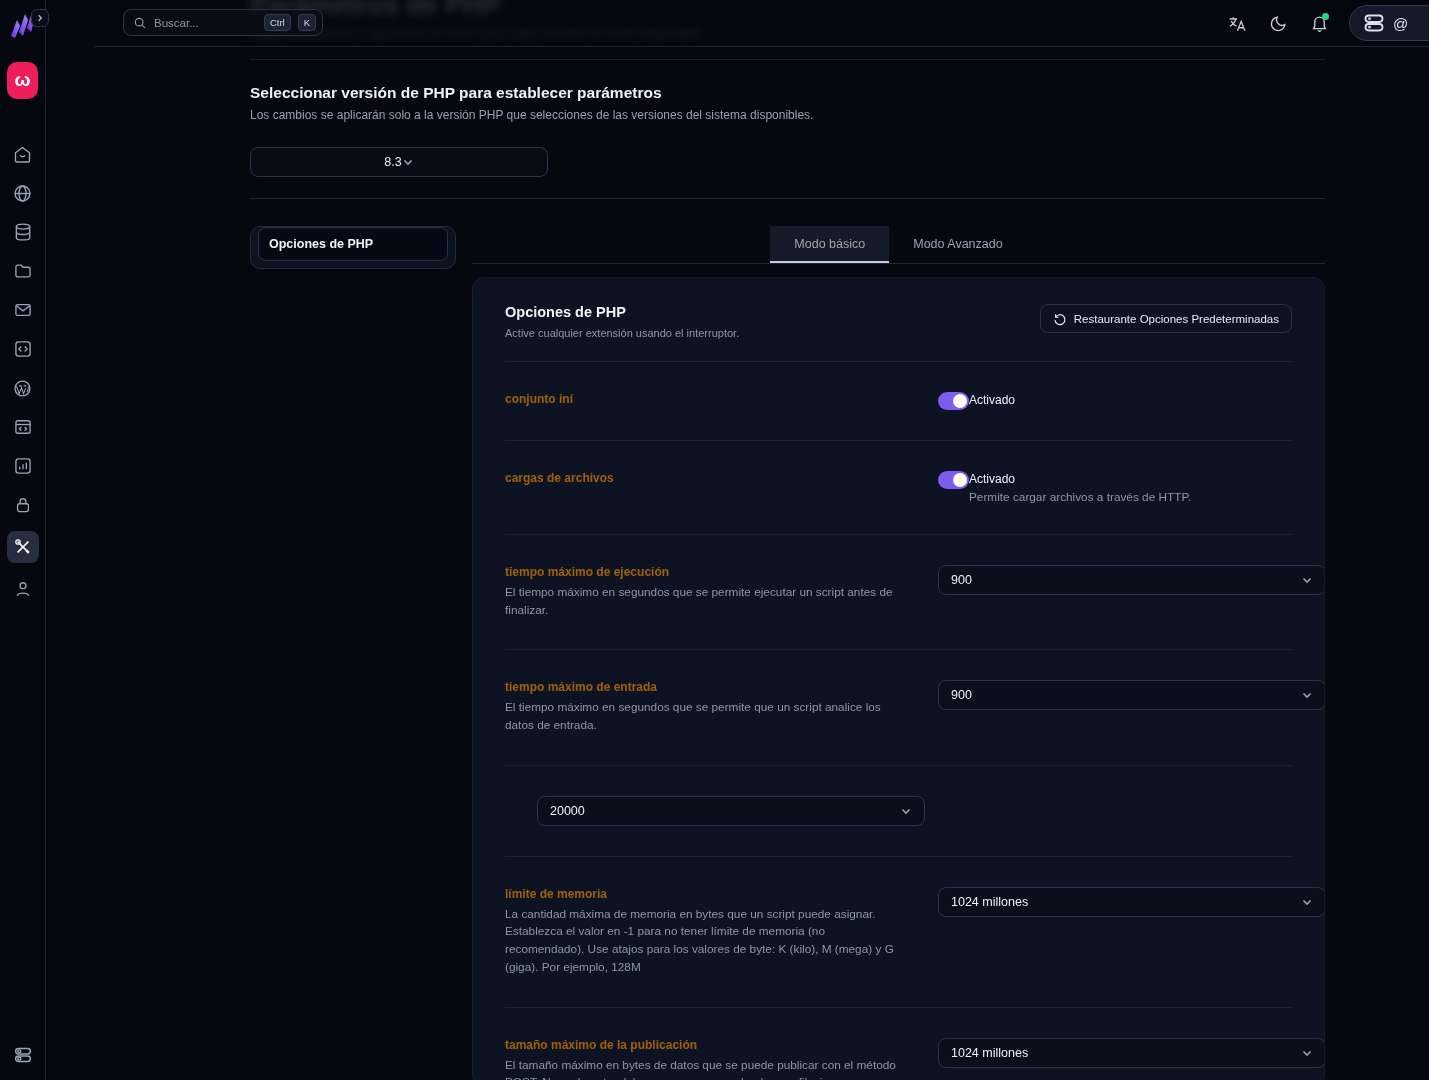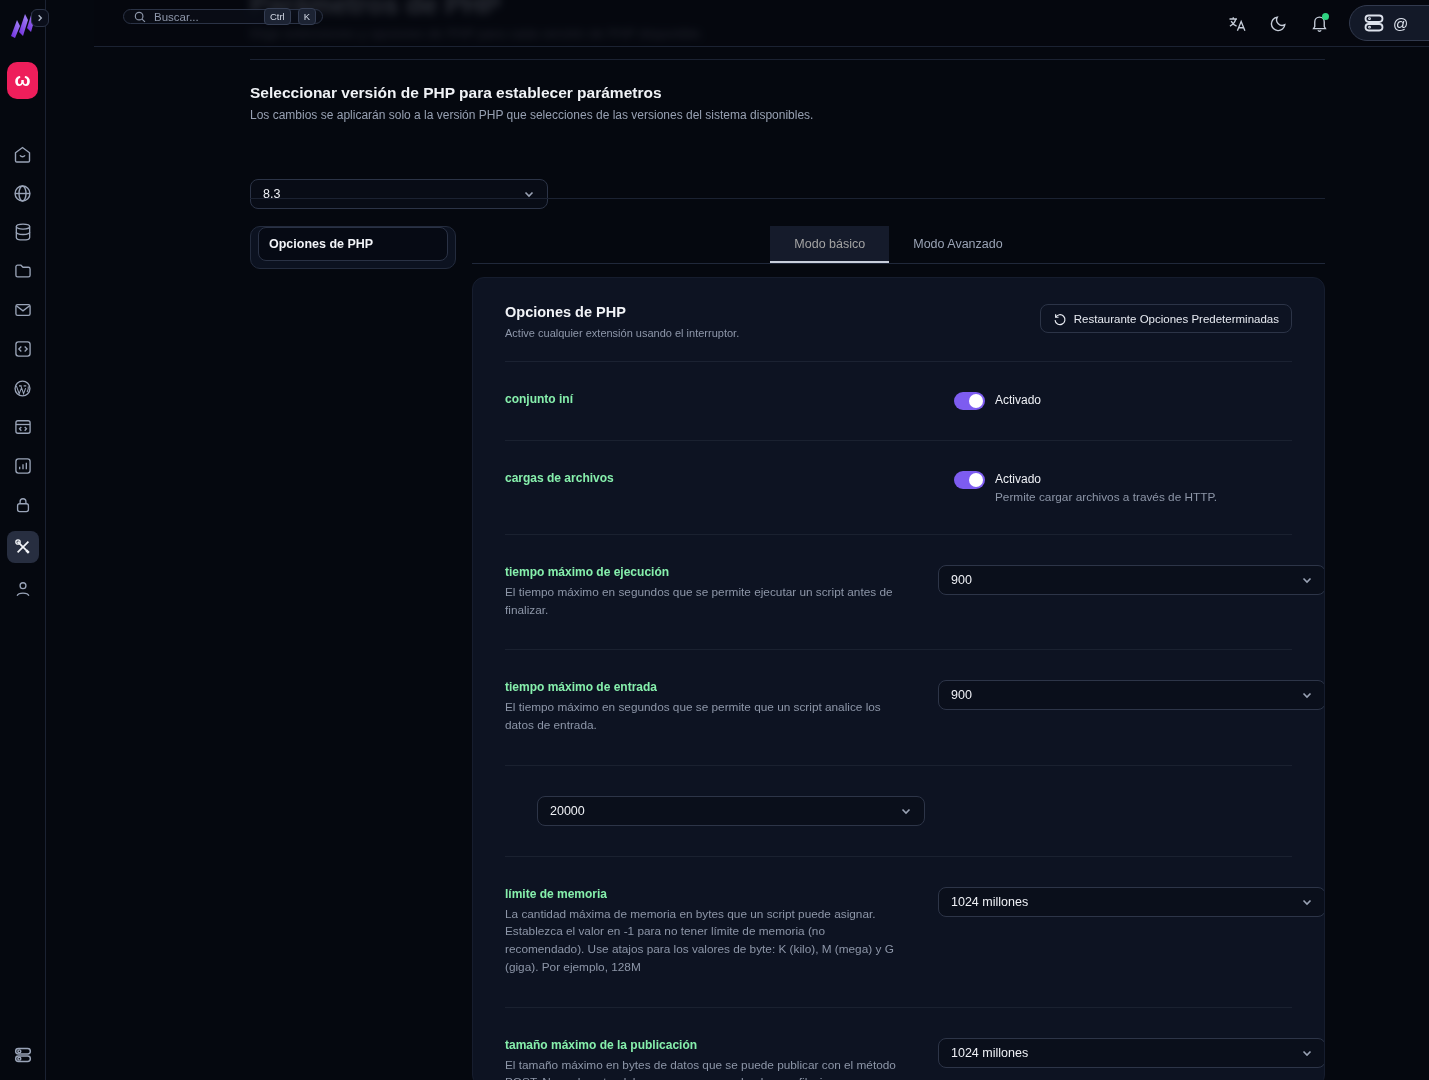--- a/index.html
+++ b/index.html
@@ -37,21 +37,21 @@
     border-radius:6px; border:1px solid #2b3346; background:#0a0e1a;
     color:#aeb7c8; font-size:9px; display:flex; align-items:center; justify-content:center;
     cursor:pointer;
   }
   
   .topbar {
     position:absolute; left:47px; top:0; right:0; height:47px; z-index:10;
     background:rgba(5,8,15,0.55); border-bottom:1px solid #1b2232;
   }
   .search-box {
-    position:absolute; left:29px; top:9px; width:200px; height:15px;
+    position:absolute; left:29px; top:9px; width:200px; height:27px;
     border:1px solid #2b3346; border-radius:8px; background:rgba(10,14,24,0.8);
     display:flex; align-items:center; padding:0 6px 0 9px; gap:7px; cursor:text;
   }
   .search-box .ph { color:#8e97aa; font-size:11.5px; flex:1; }
   .kbd {
     background:#1c2333; border:1px solid #343d52; border-radius:4px;
     color:#d3d9e5; font-size:9.5px; padding:1.5px 5px; line-height:1.2;
   }
   .top-icons { position:absolute; right:100px; top:0; height:47px; display:flex; align-items:center; gap:21px; }
   .top-icon { width:20px; height:20px; position:relative; cursor:pointer; display:flex; align-items:center; justify-content:center; }
@@ -72,22 +72,22 @@
     position:absolute; left:203px; top:26px; font-size:13.5px;
     color:#aab2c2; filter:blur(4px); opacity:.4; z-index:1; white-space:nowrap;
   }
   .content { position:absolute; left:203px; top:0; width:1075px; }
   .hdr-divider { position:absolute; top:59px; left:0; width:1075px; border-top:1px solid #1b2232; }
   .section-title { position:absolute; top:84px; left:0; font-size:15.5px; font-weight:bold; color:#f0f2f6; }
   .section-sub { position:absolute; top:108px; left:0; font-size:12px; color:#97a0b2; }
   .version-select {
     position:absolute; top:147px; left:0; width:298px; height:30px;
     border:1px solid #2c3447; border-radius:8px; background:rgba(10,15,27,.6);
-    display:flex; align-items:center; justify-content:space-between; padding:0 12px;
-    font-size:12.5px; color:#eef0f5; cursor:pointer;margin-top:32px;
+    display:flex; align-items:center; justify-content:center; padding:0 12px;
+    font-size:12.5px; color:#eef0f5; cursor:pointer;
   }
   .divider2 { position:absolute; top:198px; left:0; width:1075px; border-top:1px solid #1b2232; }
   
   .side-panel {
     position:absolute; top:226px; left:0; width:206px;
     border:1px solid #232b3d; border-radius:10px; background:#0c1220; padding:0 7px 7px 7px;
   }
   .side-panel .item-plain { padding:12px 10px 10px 10px; font-size:12px; color:#9aa3b5; cursor:pointer; }
   .side-panel .item-active {
     border:1px solid #2a3245; border-radius:8px; background:#060a14;
@@ -107,24 +107,24 @@
   .card-title { font-size:14.5px; font-weight:bold; color:#f1f3f7; }
   .card-sub { margin-top:7px; font-size:11px; color:#8e97aa; }
   .restore-btn {
     display:flex; align-items:center; gap:7px; height:29px; padding:0 12px;
     border:1px solid #2c3447; border-radius:8px; background:transparent;
     color:#e7eaf1; font-size:11.5px; cursor:pointer; font-family:inherit; white-space:nowrap;
   }
   
   .row { display:grid; grid-template-columns:401px 1fr; padding:30px 0; }
   .row + .row { border-top:1px solid #1a2130; }
-  .row-label { font-size:12px; font-weight:bold; color:#86efac; }
+  .row-label { font-size:12px; font-weight:bold; color:#a16207; }
   .row-desc { margin-top:5px; font-size:11.8px; line-height:1.5; color:#8d96a8; max-width:392px; }
   .row-right { padding-left:32px; }
-  .toggle-wrap { display:flex; align-items:flex-start; gap:10px;margin-left:16px; }
+  .toggle-wrap { display:flex; align-items:flex-start; gap:0; }
   .toggle {
     width:31px; height:18px; border-radius:9px; position:relative; cursor:pointer; flex:none; margin-top:0px;
   }
   .toggle .knob { position:absolute; top:2px; right:2px; width:14px; height:14px; border-radius:50%; background:#fff; }
   .toggle-label { font-size:12px; color:#eef0f5; padding-top:1px; }
   .toggle-desc { margin-top:4px; font-size:11.8px; color:#8d96a8; }
   .opt-select {
     width:388px; height:30px; border:1px solid #2d3548; border-radius:8px; background:#0a0f1b;
     display:flex; align-items:center; justify-content:space-between; padding:0 12px;
     font-size:12.5px; color:#eef0f5; cursor:pointer;

